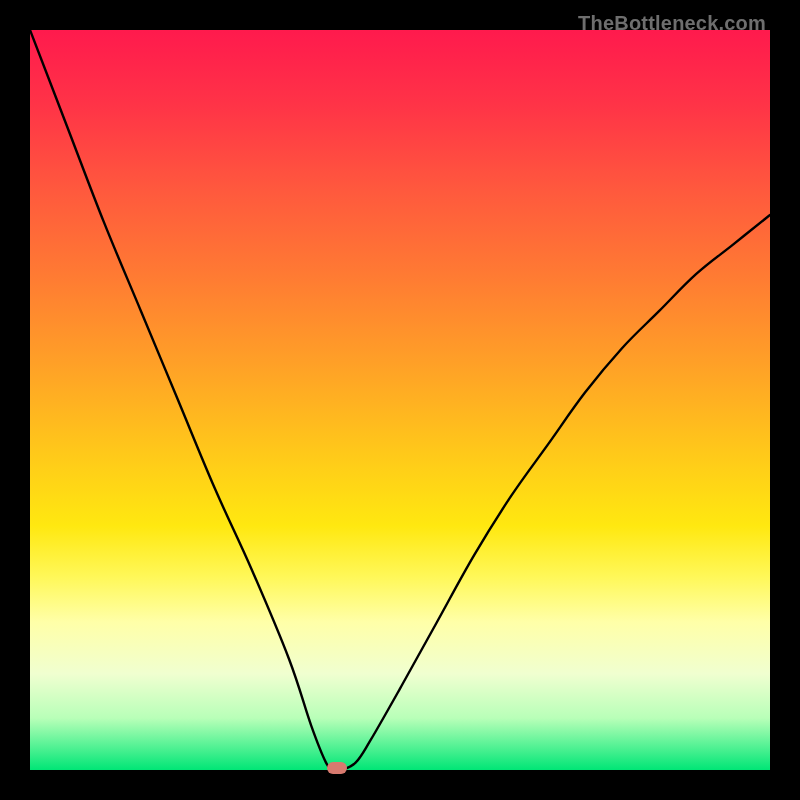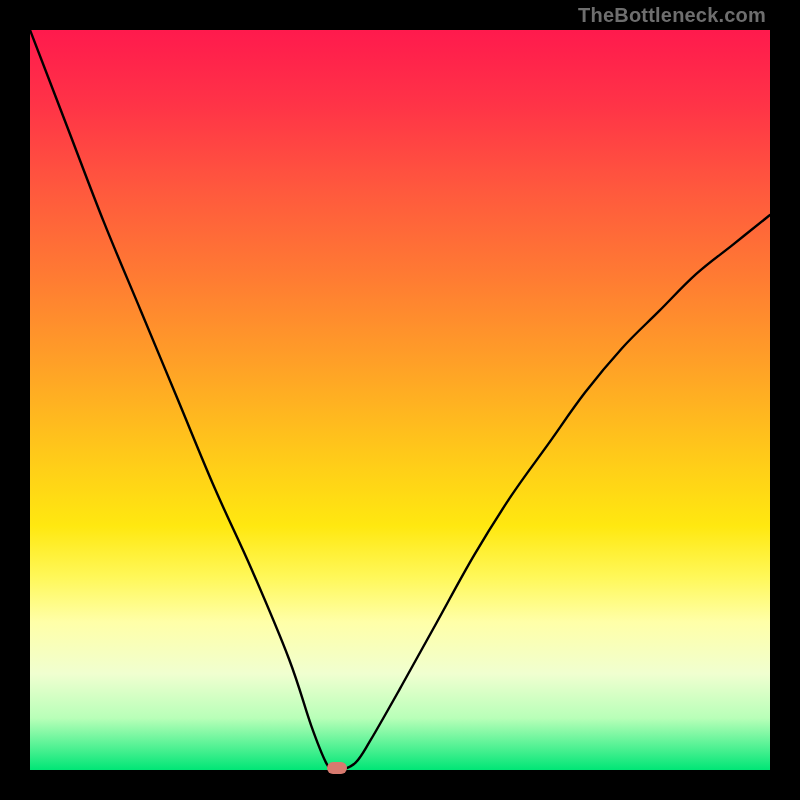--- a/index.html
+++ b/index.html
@@ -25,21 +25,21 @@
       #ffc81a 57%,
       #ffe810 67%,
       #fff85a 74%,
       #ffffa8 80%,
       #f0ffd0 87%,
       #b8ffb8 93%,
       #00e676 100%);
   }
   .watermark {
     position: absolute;
-    top: 4px;
+    top: 12px;
     right: 34px;
     font-family: Arial, Helvetica, sans-serif;
     font-size: 20px;
     font-weight: 600;
     color: #6e6e6e;
     letter-spacing: 0.2px;
   }
   svg.curve {
     position: absolute;
     left: 0; top: 0;

